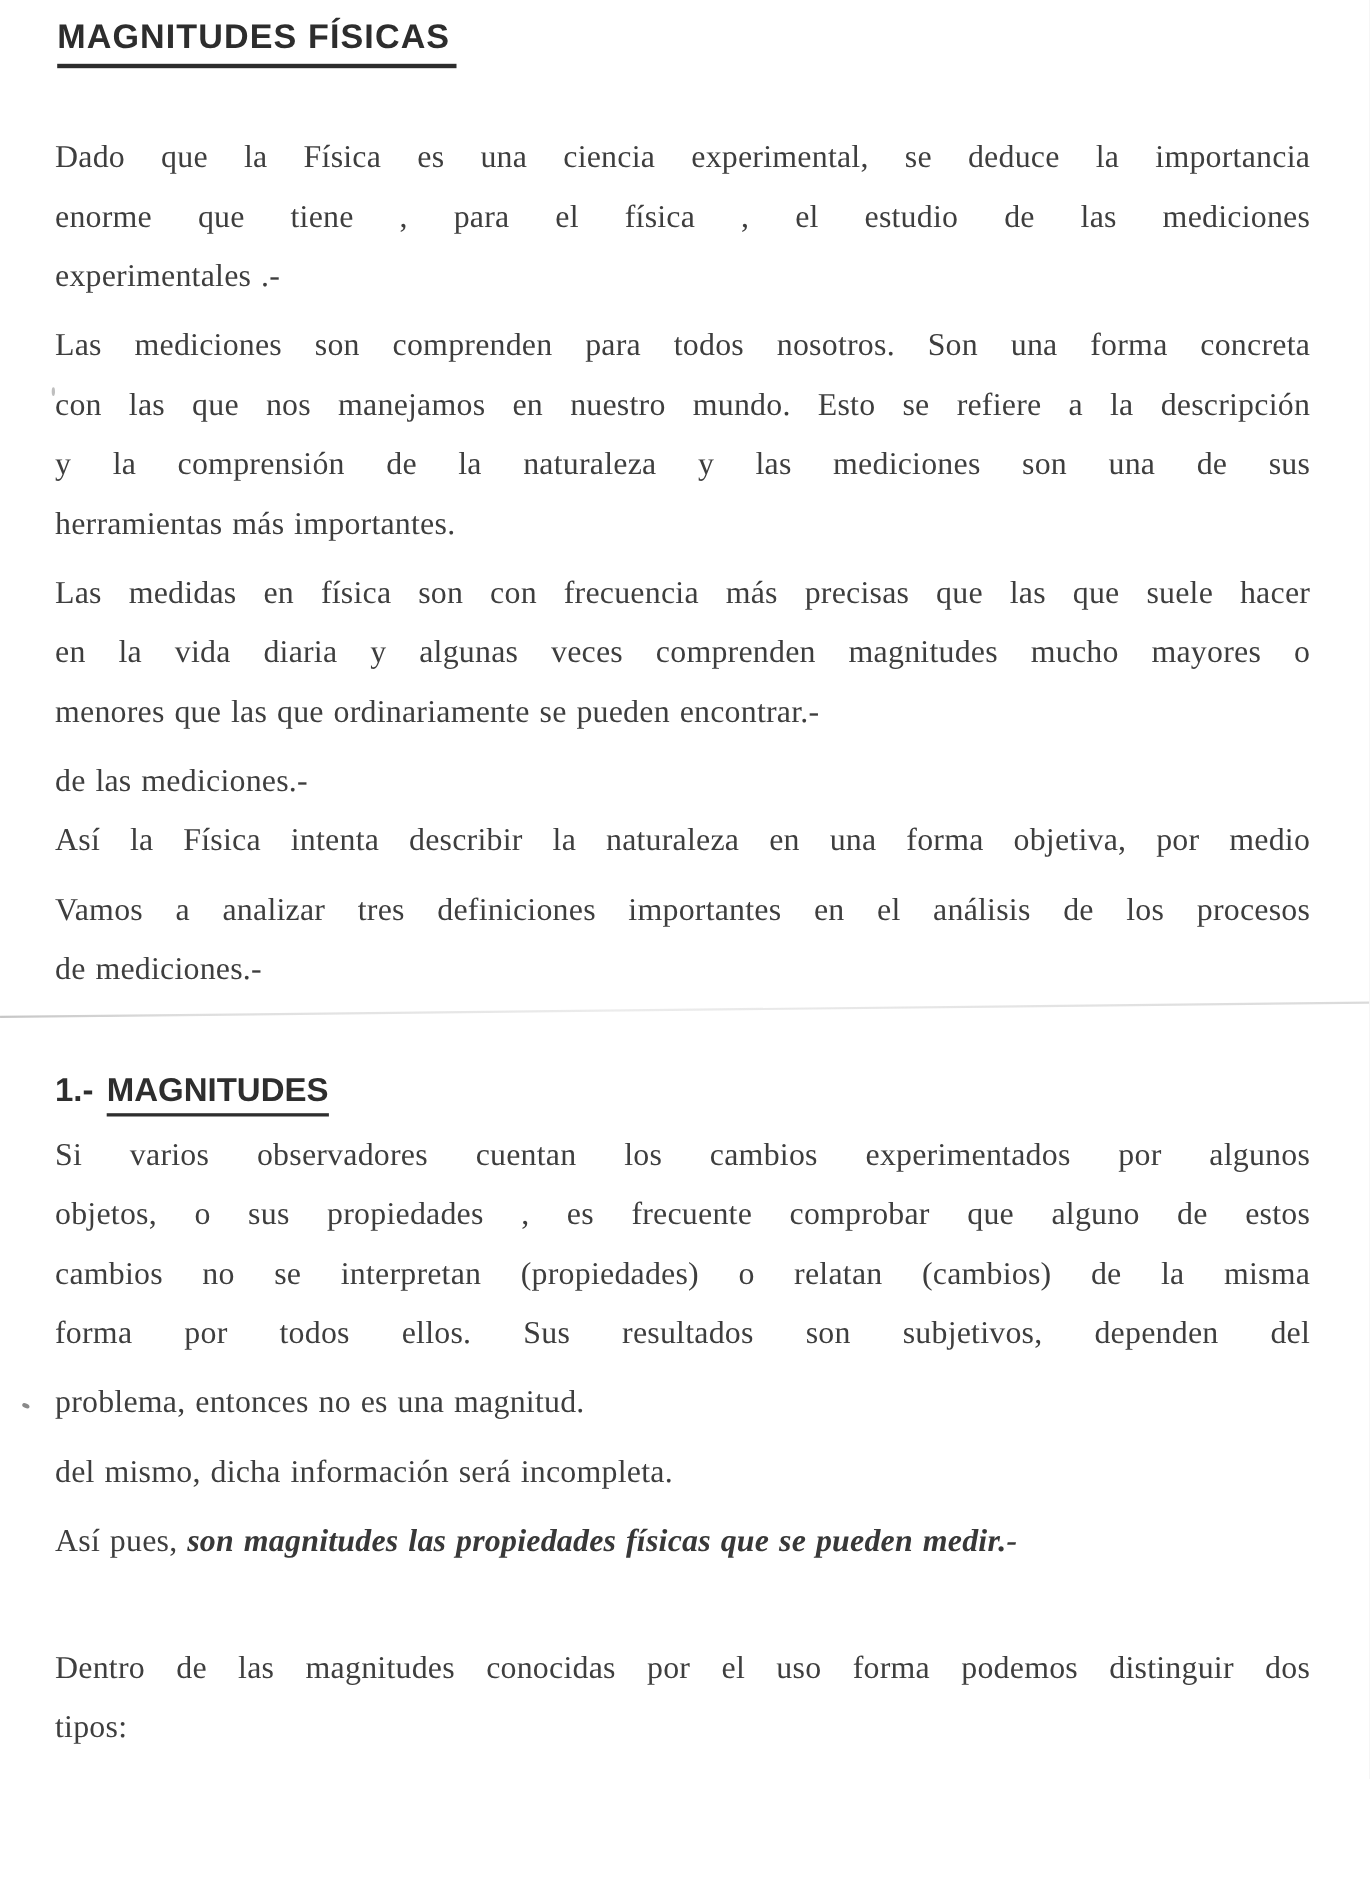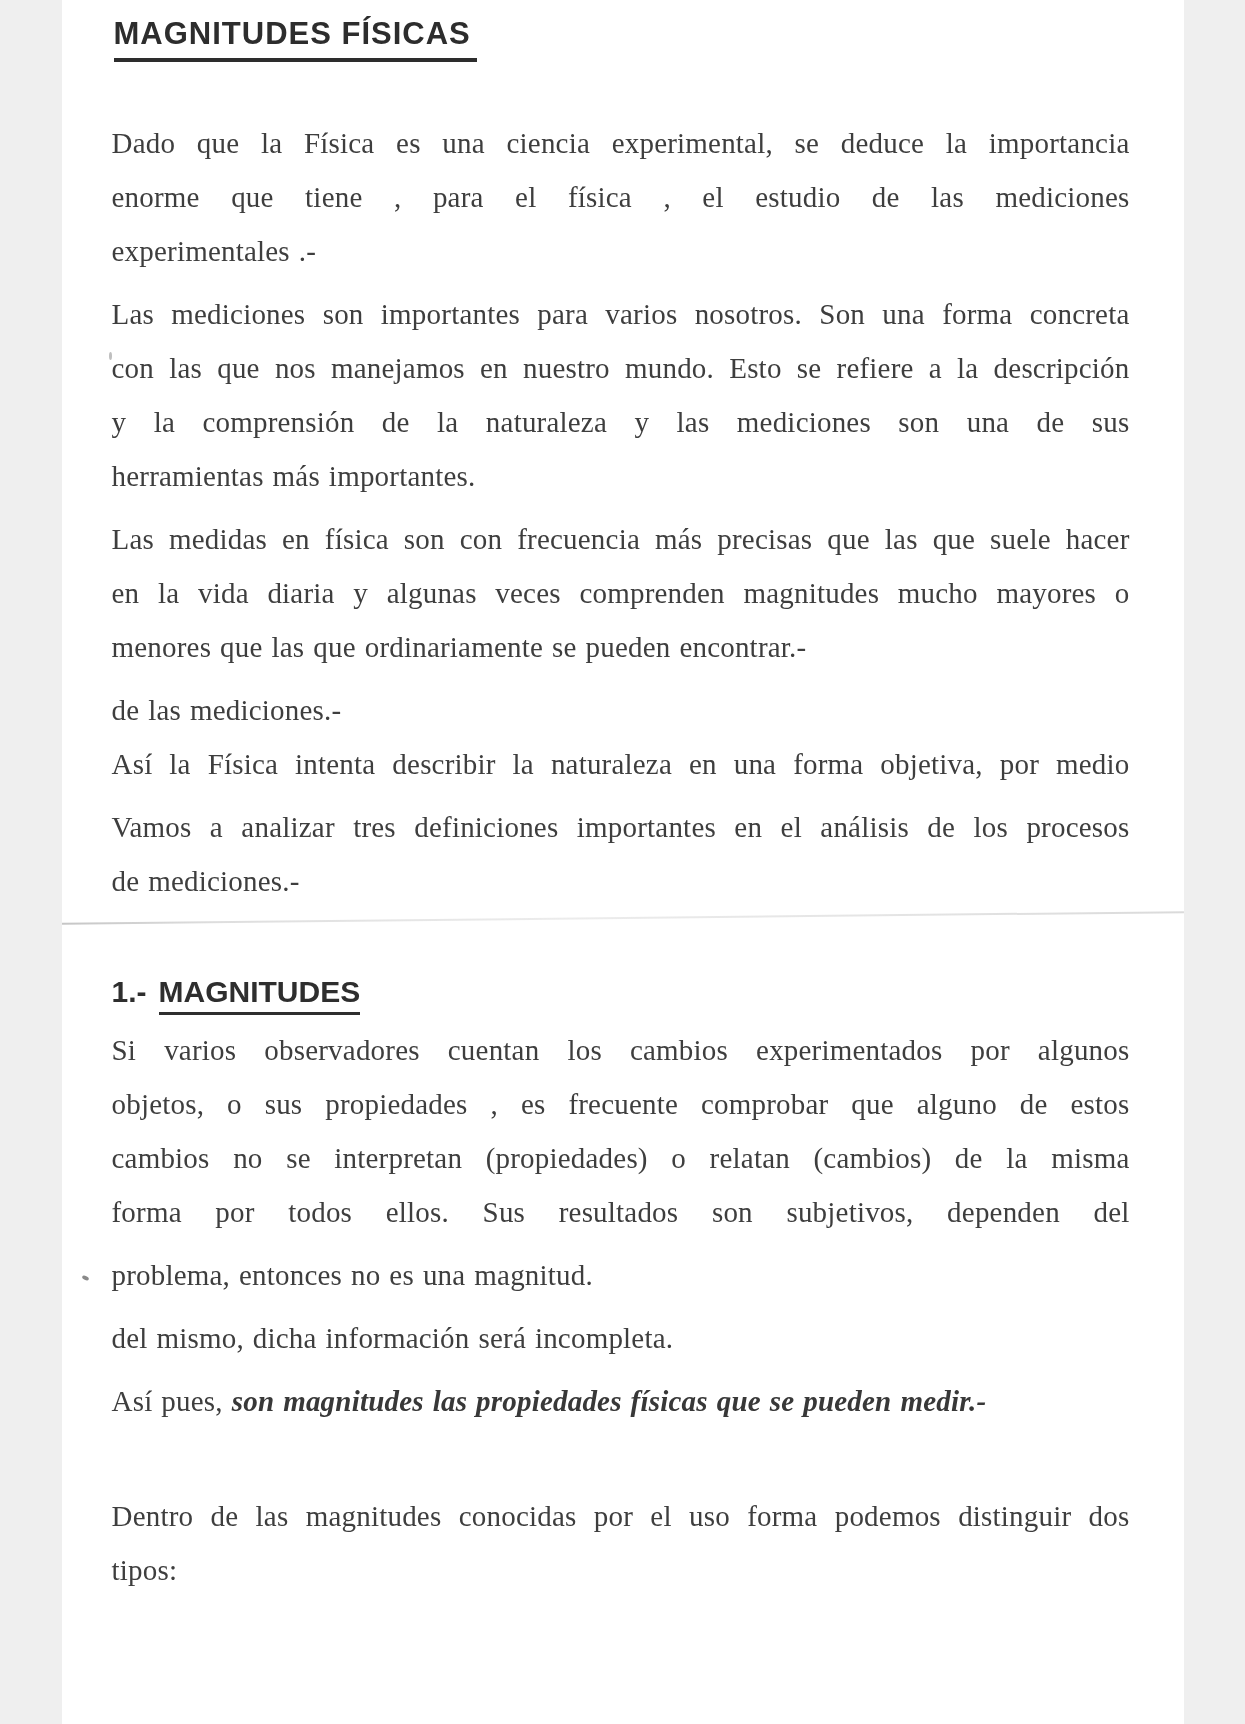--- a/index.html
+++ b/index.html
@@ -1,19 +1,19 @@
 <!DOCTYPE html>
 <html lang="es"><head>
 <meta charset="utf-8">
 <title>Magnitudes Físicas</title>
 <style>
   html,body{margin:0;padding:0;background:#efefef;}
   .page{
     position:relative;
-    width:1122px;height:1724px;
+    width:1245px;height:1724px;
     margin:0 auto;
     background:#ffffff;
     overflow:hidden;
     font-family:"Liberation Sans","DejaVu Sans",sans-serif;
     box-sizing:border-box;
   }
   .inner{padding:16px 54px 0 50px;}
   
   .doc-title{margin:0 0 54px 2px;}
   .doc-title .u{
@@ -54,21 +54,21 @@
 
 <div class="page">
   <div class="inner" id="doc">
       <div class="doc-title"><span class="u">MAGNITUDES FÍSICAS</span></div>
       <div class="para">
         <div class="line">Dado que la Física es una ciencia experimental, se deduce la importancia</div>
         <div class="line">enorme que tiene , para el física , el estudio de las mediciones</div>
         <div class="line last">experimentales .-</div>
       </div>
       <div class="para">
-        <div class="line">Las mediciones son importantes para varios nosotros. Son una forma concreta</div>
+        <div class="line">Las mediciones son comprenden para todos nosotros. Son una forma concreta</div>
         <div class="line">con las que nos manejamos en nuestro mundo. Esto se refiere a la descripción</div>
         <div class="line">y la comprensión de la naturaleza y las mediciones son una de sus</div>
         <div class="line last">herramientas más importantes.</div>
       </div>
       <div class="para">
         <div class="line">Las medidas en física son con frecuencia más precisas que las que suele hacer</div>
         <div class="line">en la vida diaria y algunas veces comprenden magnitudes mucho mayores o</div>
         <div class="line last">menores que las que ordinariamente se pueden encontrar.-</div>
       </div>
       <div class="para">

